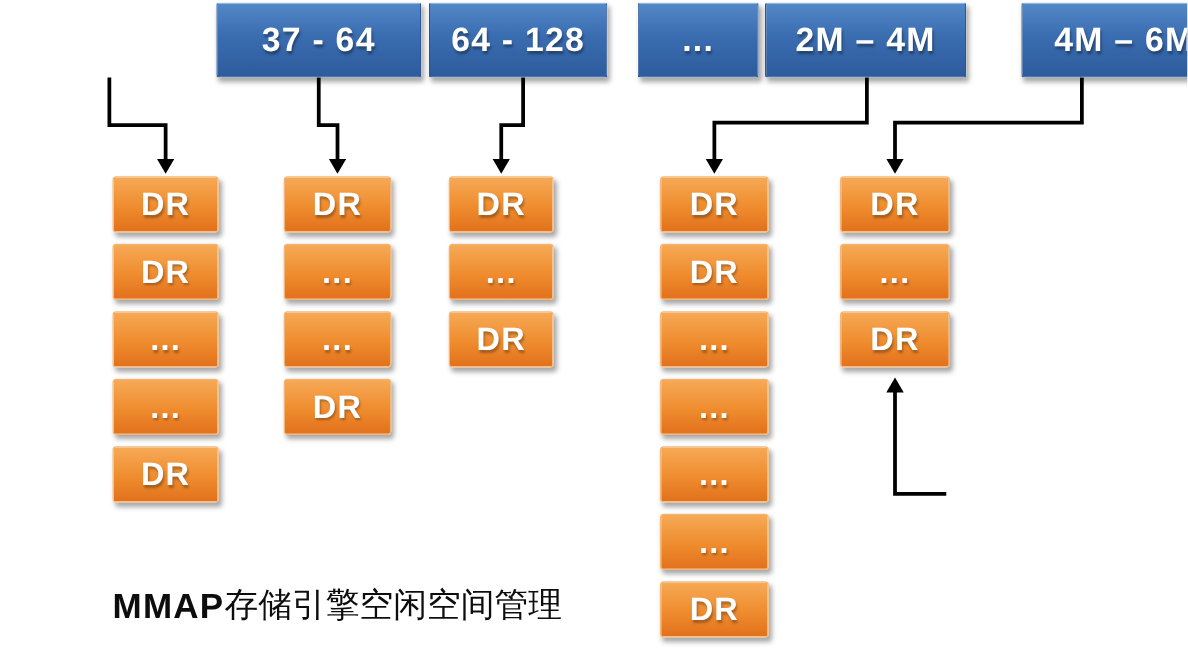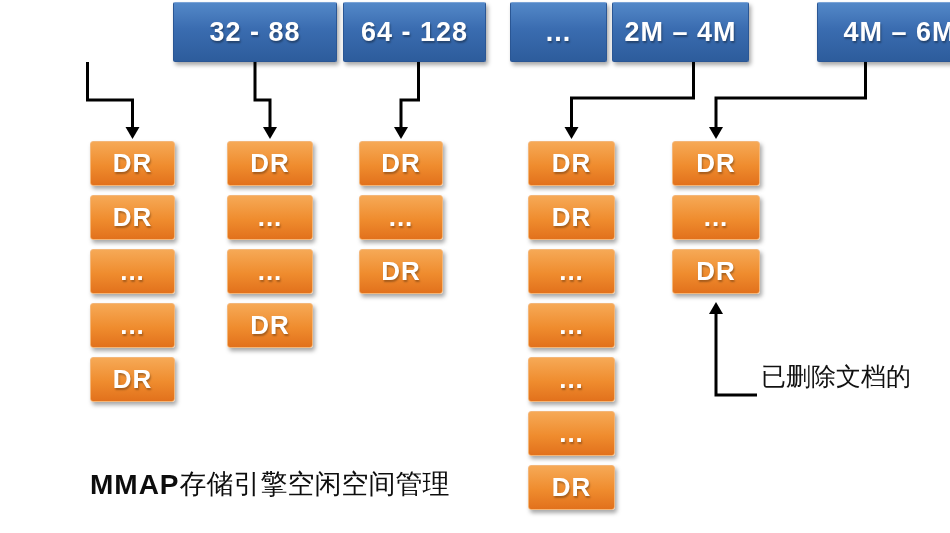--- a/index.html
+++ b/index.html
@@ -85,29 +85,29 @@
     </defs>
     <path d="M87.5,62 V100 H132.5 V132" fill="none" stroke="#000" stroke-width="3" marker-end="url(#ah)"></path>
     <path d="M255,62 V100 H270 V132" fill="none" stroke="#000" stroke-width="3" marker-end="url(#ah)"></path>
     <path d="M418.5,62 V100 H401 V132" fill="none" stroke="#000" stroke-width="3" marker-end="url(#ah)"></path>
     <path d="M693.5,62 V98 H571.5 V132" fill="none" stroke="#000" stroke-width="3" marker-end="url(#ah)"></path>
     <path d="M865.5,62 V98 H716 V132" fill="none" stroke="#000" stroke-width="3" marker-end="url(#ah)"></path>
     <path d="M757,395 H716 V309" fill="none" stroke="#000" stroke-width="3" marker-end="url(#ah)"></path>
   </svg>
 
   <div class="bucket" style="left:173px;width:164px">
-      <span class="lbl">32 - 88</span>
+      <span class="lbl">37 - 64</span>
     </div>
   <div class="bucket" style="left:343px;width:143px">
       <span class="lbl">64 - 128</span>
     </div>
   <div class="bucket" style="left:510px;width:97px">
       <span class="lbl">...</span>
     </div>
-  <div class="bucket" style="left:612px;width:137px">
+  <div class="bucket" style="left:612px;width:161px">
       <span class="lbl">2M – 4M</span>
     </div>
   <div class="bucket" style="left:817px;width:165px">
       <span class="lbl">4M – 6M</span>
     </div>
 
   <div class="col" style="left:90px;width:85px">
     <div class="cell">DR</div>
     <div class="cell">DR</div>
     <div class="cell">...</div>
@@ -138,20 +138,19 @@
     <div class="cell">DR</div>
   </div>
 
   <div class="col" style="left:672px;width:88px">
     <div class="cell">DR</div>
     <div class="cell">...</div>
     <div class="cell">DR</div>
   </div>
 
   <div class="annotation">
-    <div>已删除文档的</div>
   </div>
 
   <div class="caption">
     <span class="mmap">MMAP</span><span class="cn">存储引擎空闲空间管理</span>
   </div>
 
 </div>
 
 </body></html>

